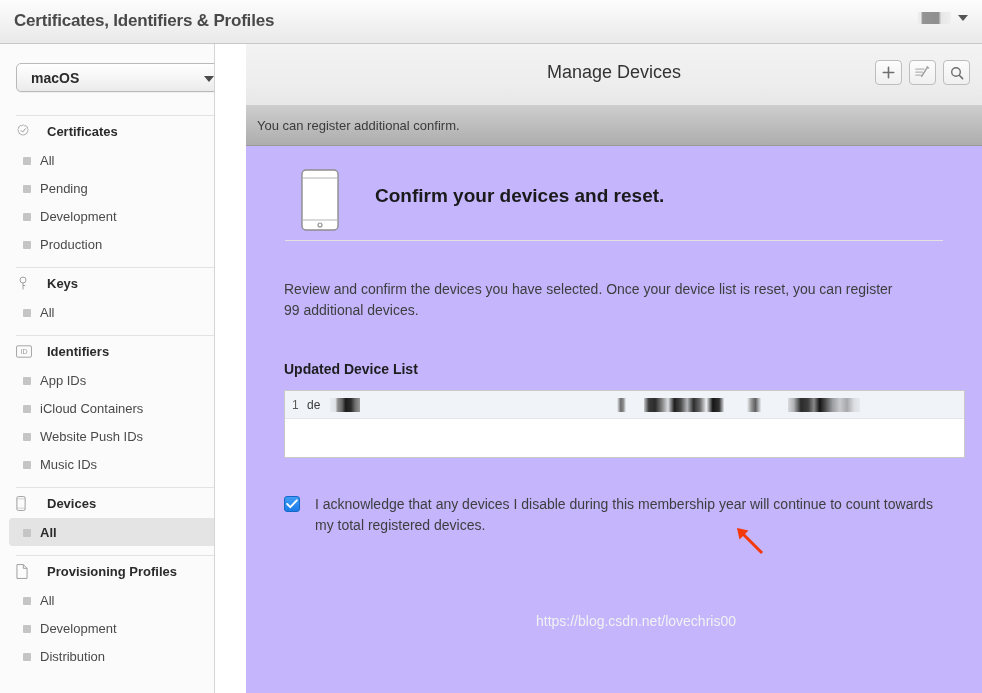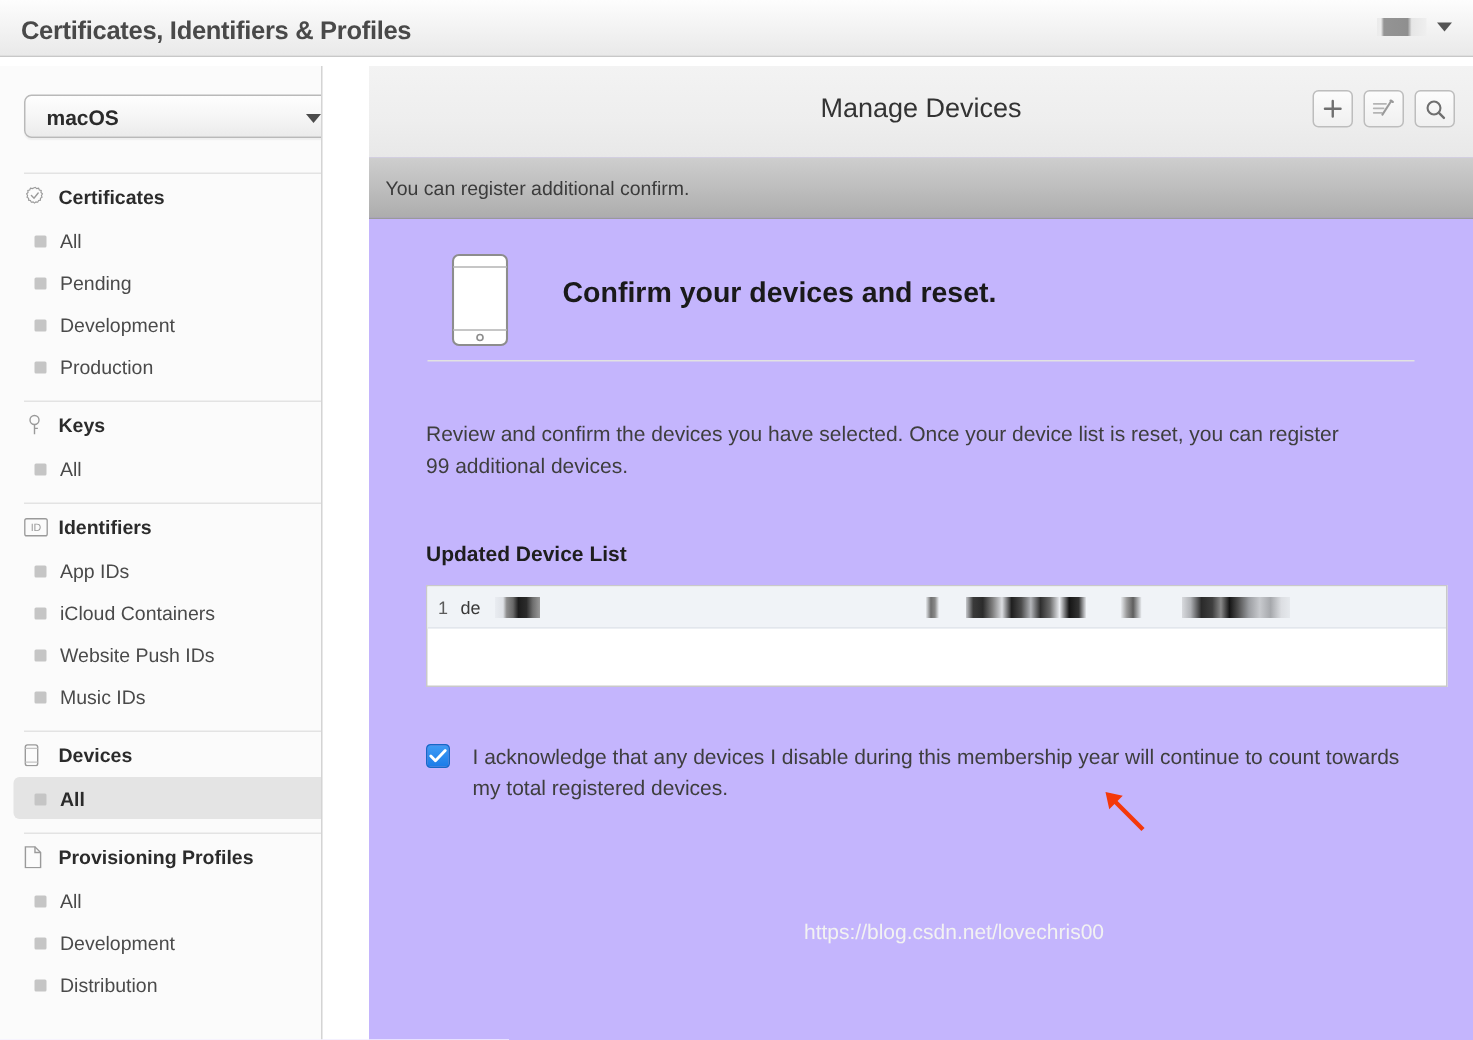--- a/index.html
+++ b/index.html
@@ -16,21 +16,21 @@
     position: relative;
     width: 982px;
     height: 693px;
     background: #ffffff;
   }
 
   
   .topbar {
     position: absolute;
     left: 0; top: 0;
-    width: 982px; height: 38px;
+    width: 982px; height: 44px;
     background: linear-gradient(to bottom, #fdfdfd 0%, #f2f2f2 55%, #e9e9e9 100%);
     border-bottom: 1px solid #c8c8c8;
   }
   .topbar-title {
     position: absolute;
     left: 14px; top: 11px;
     font-size: 17px;
     font-weight: bold;
     color: #494949;
     letter-spacing: -0.2px;
@@ -114,20 +114,21 @@
     margin-right: 7px;
     flex: 0 0 16px;
     display: flex;
     align-items: center;
     color: #8d8d8d;
   }
   .nav-header-label {
     font-size: 13px;
     font-weight: bold;
     color: #2b2b2b;
+    margin-left: 8px;
   }
   .nav-item {
     position: relative;
     height: 28px;
     margin: 0 9px;
     border-radius: 4px;
     display: flex;
     align-items: center;
     padding-left: 31px;
     cursor: pointer;

